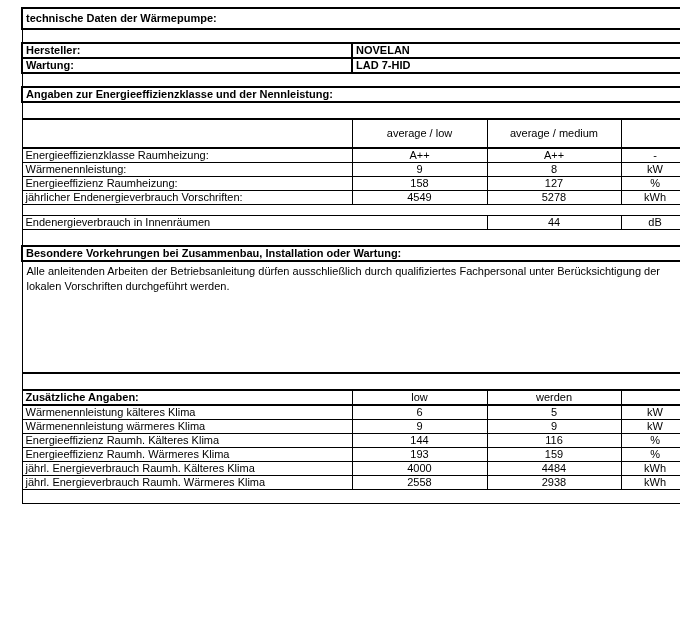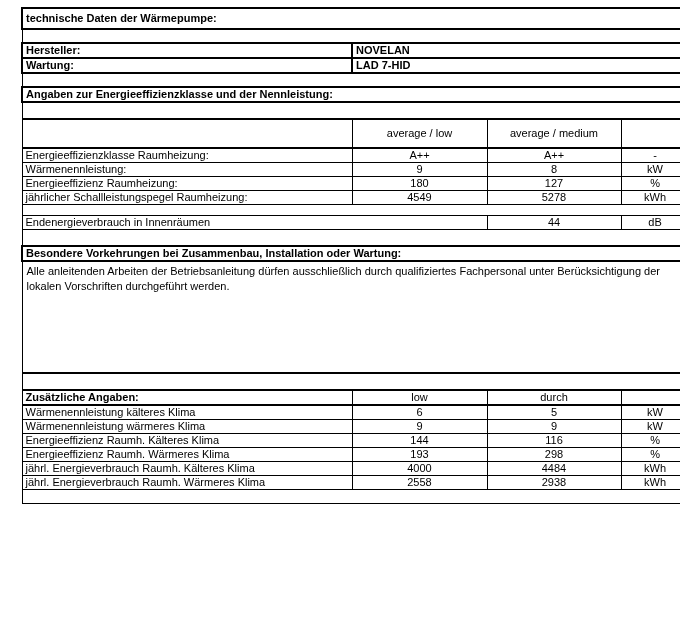--- a/index.html
+++ b/index.html
@@ -79,26 +79,26 @@
     <td class="c">-</td>
   </tr>
   <tr class="h22">
     <td>Wärmenennleistung:</td>
     <td class="c">9</td>
     <td class="c">8</td>
     <td class="c">kW</td>
   </tr>
   <tr class="h22">
     <td>Energieeffizienz Raumheizung:</td>
-    <td class="c">180</td>
+    <td class="c">158</td>
     <td class="c">127</td>
     <td class="c">%</td>
   </tr>
   <tr class="h22">
-    <td>jährlicher Schallleistungspegel Raumheizung:</td>
+    <td>jährlicher Endenergieverbrauch Vorschriften:</td>
     <td class="c">4549</td>
     <td class="c">5278</td>
     <td class="c">kWh</td>
   </tr>
   <tr class="h11">
     <td colspan="4"></td>
   </tr>
   <tr class="h22">
     <td colspan="2">Endenergieverbrauch in Innenräumen</td>
     <td class="c">44</td>
@@ -114,21 +114,21 @@
   <tr class="h114">
     <td colspan="4" class="para">Alle anleitenden Arbeiten der Betriebsanleitung dürfen ausschließlich durch qualifiziertes Fachpersonal unter Berücksichtigung der lokalen Vorschriften durchgeführt werden.</td>
   </tr>
   <tr class="h17">
     <td colspan="4"></td>
   </tr>
 
   <tr class="h22 hd">
     <td class="b">Zusätzliche Angaben:</td>
     <td class="c">low</td>
-    <td class="c">durch</td>
+    <td class="c">werden</td>
     <td></td>
   </tr>
   <tr class="h22">
     <td>Wärmenennleistung kälteres Klima</td>
     <td class="c">6</td>
     <td class="c">5</td>
     <td class="c">kW</td>
   </tr>
   <tr class="h22">
     <td>Wärmenennleistung wärmeres Klima</td>
@@ -138,21 +138,21 @@
   </tr>
   <tr class="h22">
     <td>Energieeffizienz Raumh. Kälteres Klima</td>
     <td class="c">144</td>
     <td class="c">116</td>
     <td class="c">%</td>
   </tr>
   <tr class="h22">
     <td>Energieeffizienz Raumh. Wärmeres Klima</td>
     <td class="c">193</td>
-    <td class="c">298</td>
+    <td class="c">159</td>
     <td class="c">%</td>
   </tr>
   <tr class="h22">
     <td>jährl. Energieverbrauch Raumh. Kälteres Klima</td>
     <td class="c">4000</td>
     <td class="c">4484</td>
     <td class="c">kWh</td>
   </tr>
   <tr class="h22">
     <td>jährl. Energieverbrauch Raumh. Wärmeres Klima</td>

